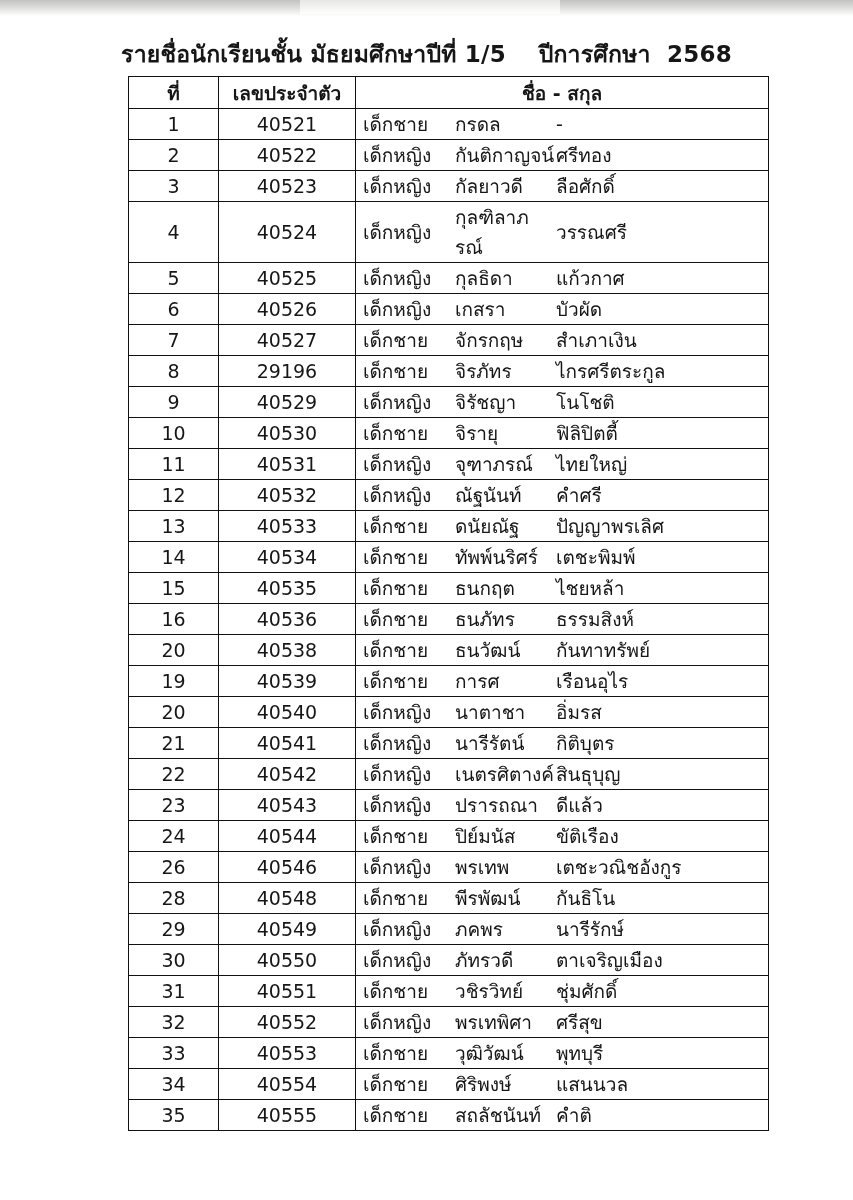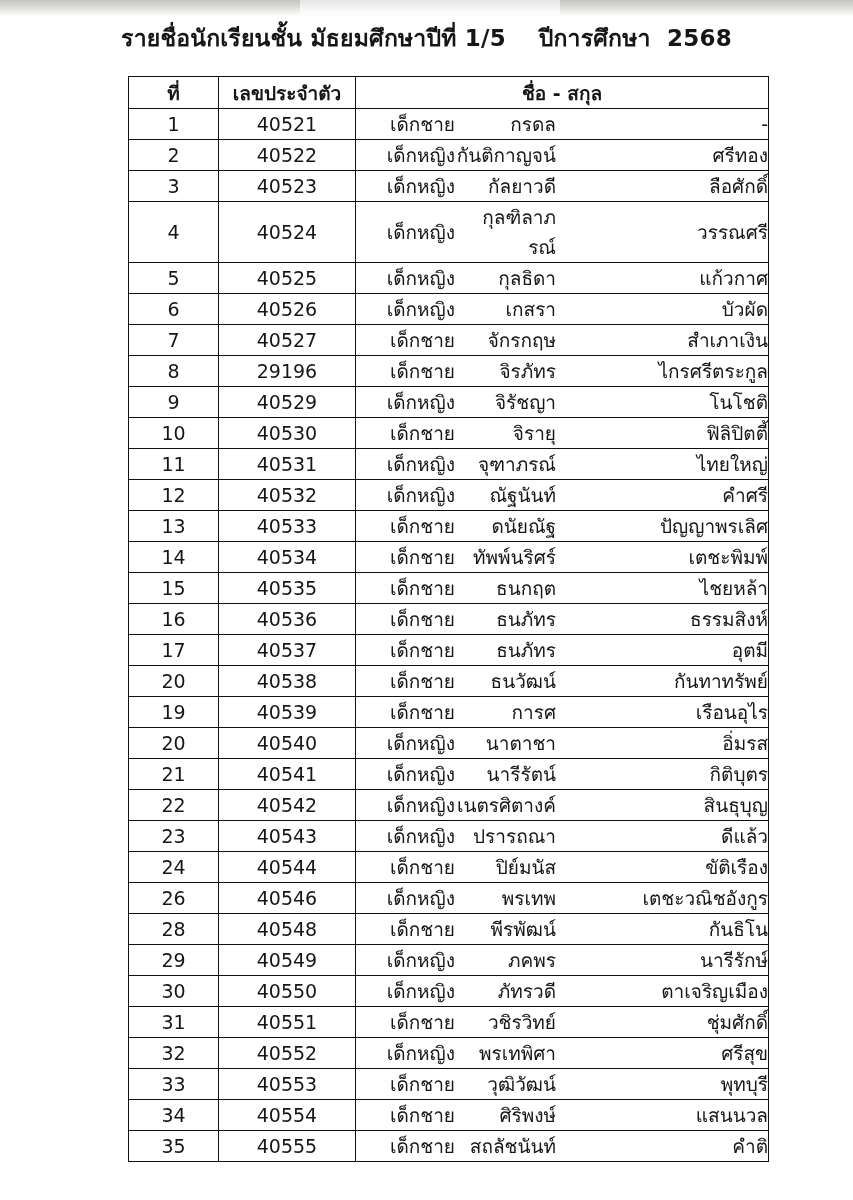--- a/index.html
+++ b/index.html
@@ -22,21 +22,21 @@
     background: linear-gradient(to bottom, #c3c3c1 0%, #d9d9d7 40%, #f2f2f0 80%, #ffffff 100%);
   }
   .scan-edge-top .lighter-mid {
     position: absolute;
     left: 300px; top: 0;
     width: 260px; height: 14px;
     background: linear-gradient(to bottom, #e6e6e4 0%, #ffffff 100%);
   }
   .page-title {
     position: absolute;
-    top: 20px;
+    top: 36px;
     left: 0;
     width: 100%;
     text-align: center;
     font-size: 23px;
     font-weight: bold;
     letter-spacing: 0.2px;
     white-space: pre;
   }
   table.student-table {
     position: absolute;
@@ -63,21 +63,21 @@
     vertical-align: middle;
   }
   table.student-table tbody td {
     height: 25.5px;
     vertical-align: middle;
   }
   td.cell-no, td.cell-id {
     text-align: center;
   }
   td.cell-name {
-    text-align: right;
+    text-align: left;
   }
   .name-wrap {
     display: flex;
     align-items: center;
     padding-left: 7px;
   }
   .name-prefix   { display: inline-block; width: 92px;  flex: none; }
   .name-first    { display: inline-block; width: 101px; flex: none; }
   .name-surname  { display: inline-block; flex: 1; }
 </style>
@@ -289,31 +289,20 @@
     <td class="cell-id">40536</td>
     <td class="cell-name">
       <span class="name-wrap">
         <span class="name-prefix">เด็กชาย</span>
         <span class="name-first">ธนภัทร</span>
         <span class="name-surname">ธรรมสิงห์</span>
       </span>
     </td>
   </tr>
 
-  <tr>
-    <td class="cell-no">17</td>
-    <td class="cell-id">40537</td>
-    <td class="cell-name">
-      <span class="name-wrap">
-        <span class="name-prefix">เด็กชาย</span>
-        <span class="name-first">ธนภัทร</span>
-        <span class="name-surname">อุตมี</span>
-      </span>
-    </td>
-  </tr>
 
   <tr>
     <td class="cell-no">20</td>
     <td class="cell-id">40538</td>
     <td class="cell-name">
       <span class="name-wrap">
         <span class="name-prefix">เด็กชาย</span>
         <span class="name-first">ธนวัฒน์</span>
         <span class="name-surname">กันทาทรัพย์</span>
       </span>

